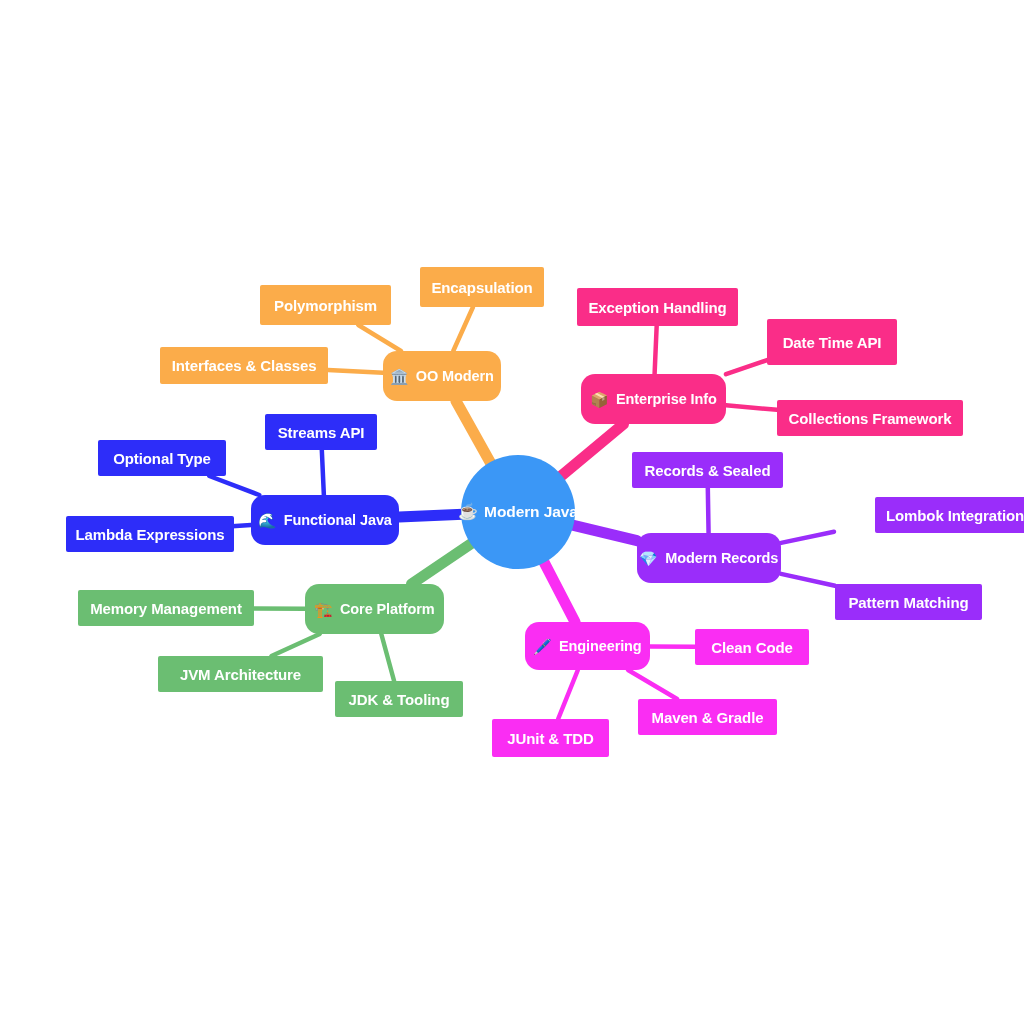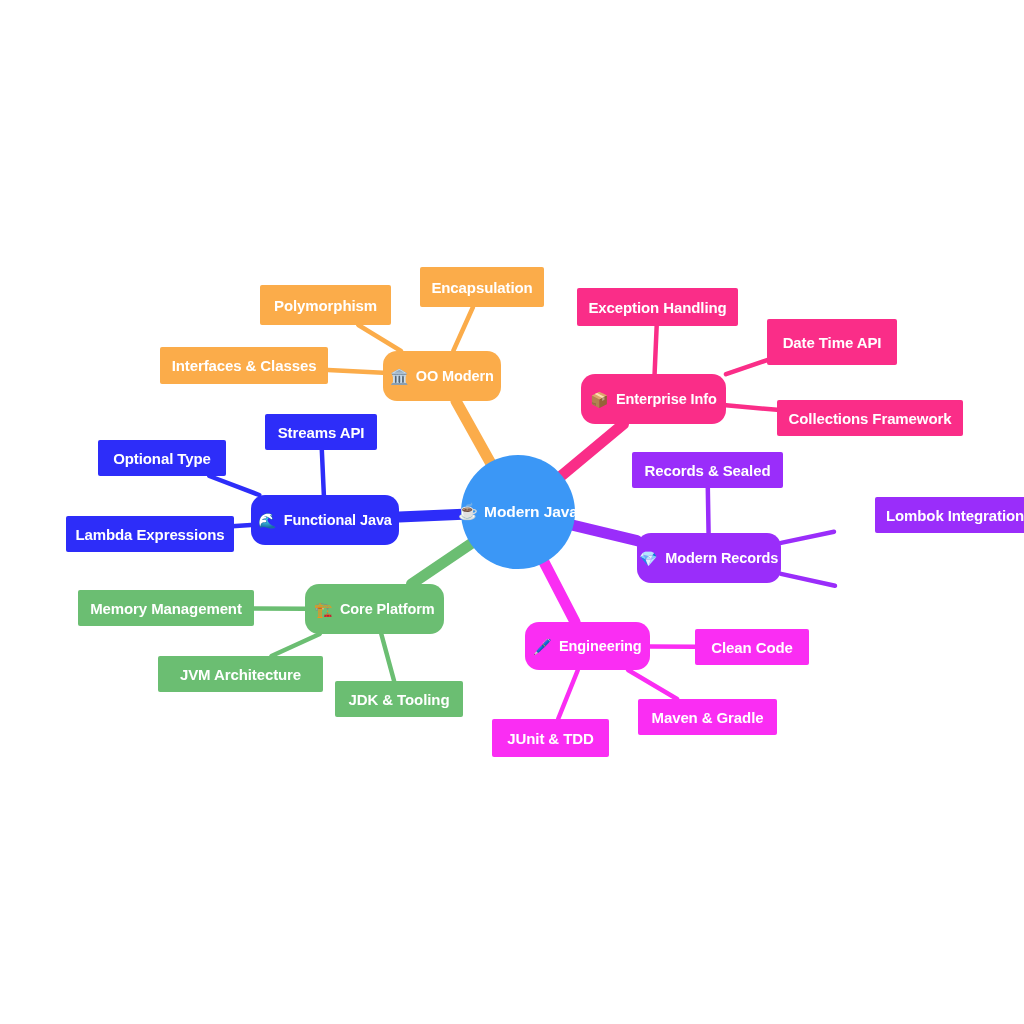--- a/index.html
+++ b/index.html
@@ -127,20 +127,23 @@
     <div class="node branch-node" style="left: 637px; top: 533px; width: 144px; height: 50px; background: rgb(154, 45, 250);">
       <span class="ico">💎</span>
       <span>Modern Records</span>
     </div>
     <div class="node leaf-node" style="left: 632px; top: 452px; width: 151px; height: 36px; background: rgb(154, 45, 250);">
       <span>Records &amp; Sealed</span>
     </div>
     <div class="node leaf-node" style="left: 834px; top: 497px; width: 160px; height: 36px; background: rgb(154, 45, 250); margin-left: 41px;">
       <span>Lombok Integration</span>
     </div>
+    <div class="node leaf-node" style="left: 835px; top: 584px; width: 147px; height: 36px; background: rgb(154, 45, 250);">
+      <span>Pattern Matching</span>
+    </div>
     <div class="node branch-node" style="left: 525px; top: 622px; width: 125px; height: 48px; background: rgb(250, 45, 243);">
       <span class="ico">🖊️</span>
       <span>Engineering</span>
     </div>
     <div class="node leaf-node" style="left: 695px; top: 629px; width: 114px; height: 36px; background: rgb(250, 45, 243);">
       <span>Clean Code</span>
     </div>
     <div class="node leaf-node" style="left: 638px; top: 699px; width: 139px; height: 36px; background: rgb(250, 45, 243);">
       <span>Maven &amp; Gradle</span>
     </div>

